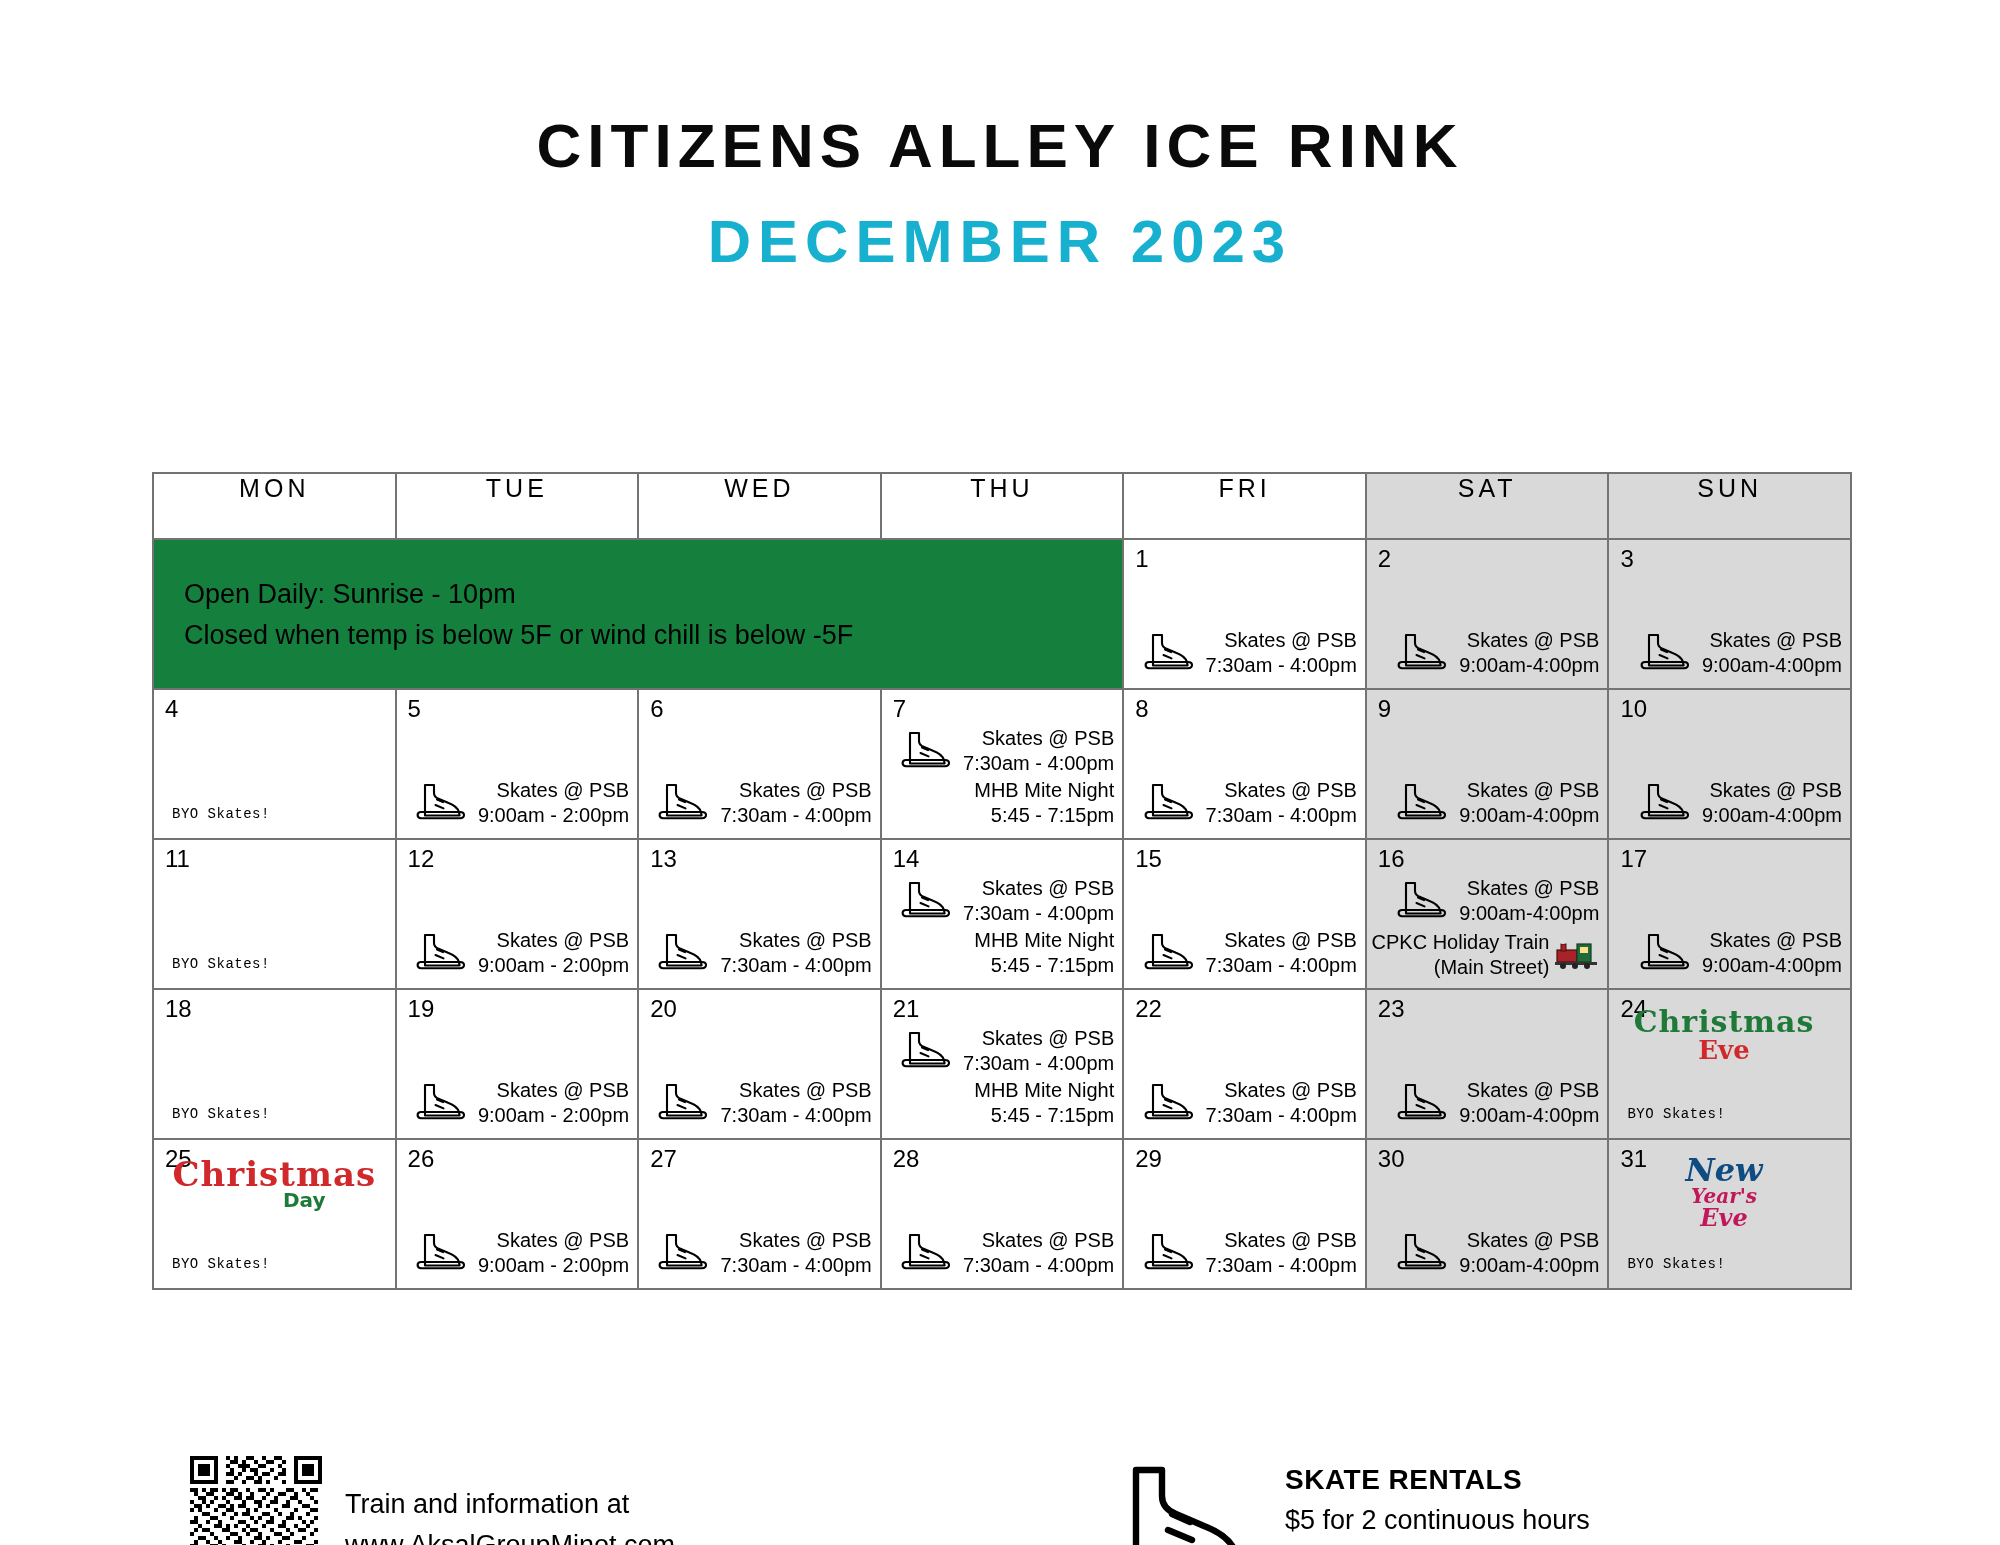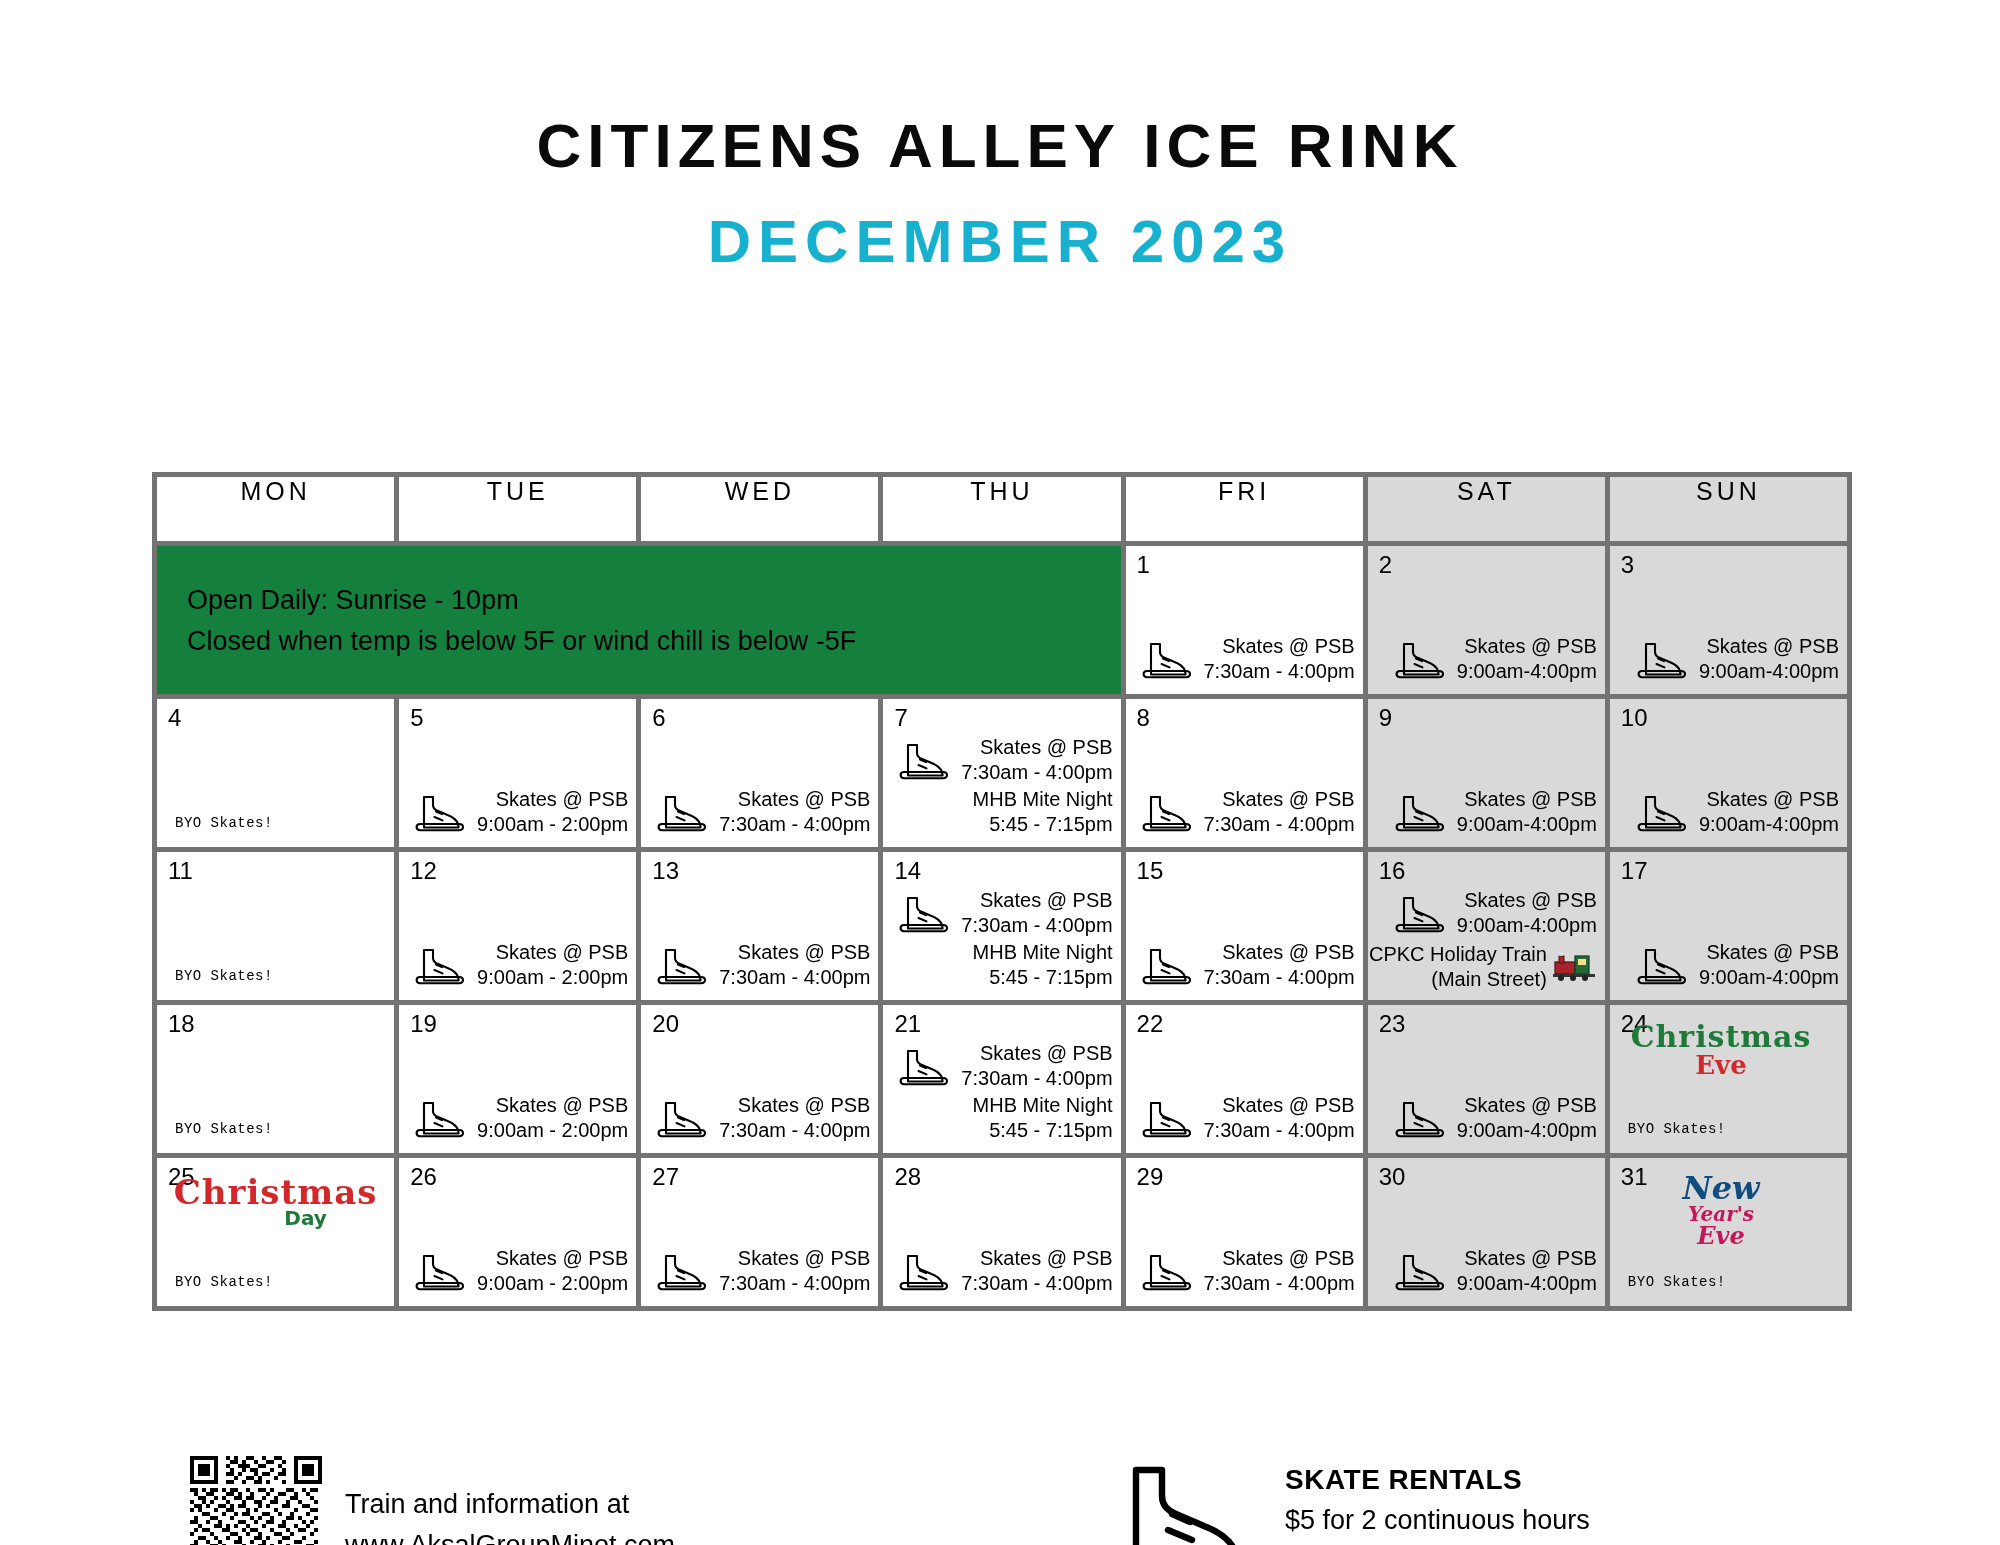--- a/index.html
+++ b/index.html
@@ -40,21 +40,21 @@
   
   .calendar {
     position: absolute;
     left: 152px;
     top: 362px;
     width: 1700px;
     border-collapse: collapse;
     table-layout: fixed;
   }
   .calendar td, .calendar th {
-    border: 5px solid #737373;
+    border: 2px solid #737373;
     vertical-align: top;
     padding: 0;
   }
   .dow {
     height: 64px;
     text-align: center;
     font-size: 25px;
     font-weight: 400;
     letter-spacing: 4px;
     vertical-align: middle;
@@ -84,21 +84,21 @@
   }
   
   .events {
     position: absolute;
     left: 0;
     right: 8px;
     bottom: 8px;
   }
   .evt {
     display: flex;
-    align-items: flex-end;
+    align-items: center;
     justify-content: flex-end;
     gap: 8px;
     margin-bottom: 2px;
   }
   .evt .txt {
     font-size: 20px;
     line-height: 1.25;
     text-align: right;
     white-space: pre-line;
   }

